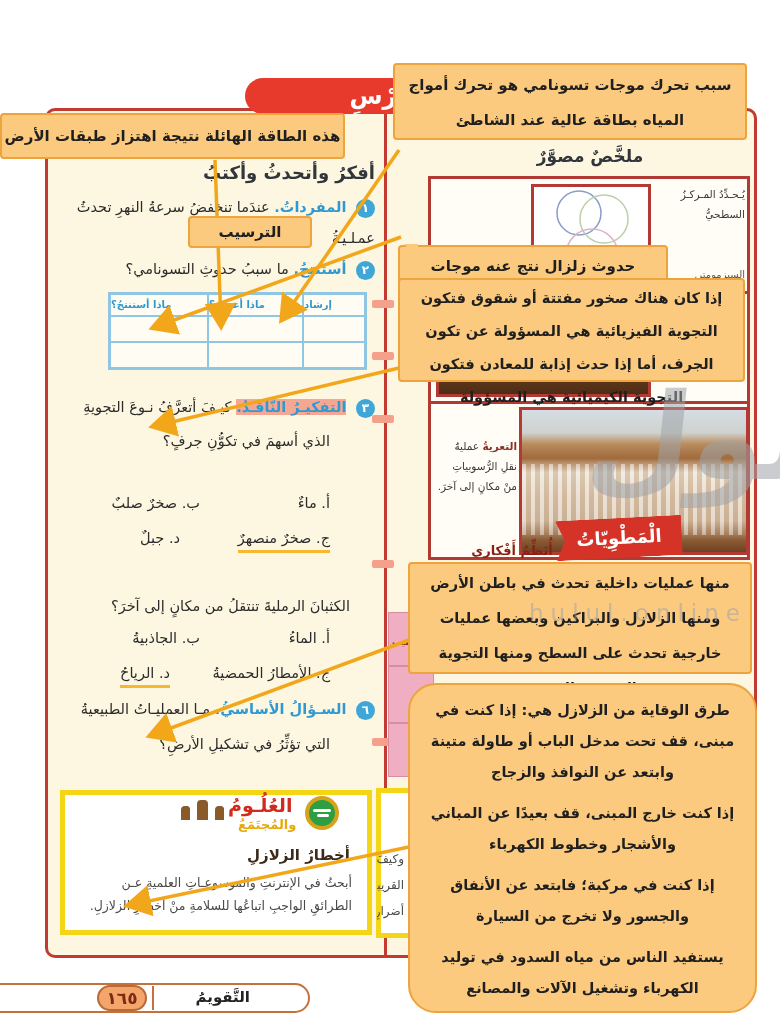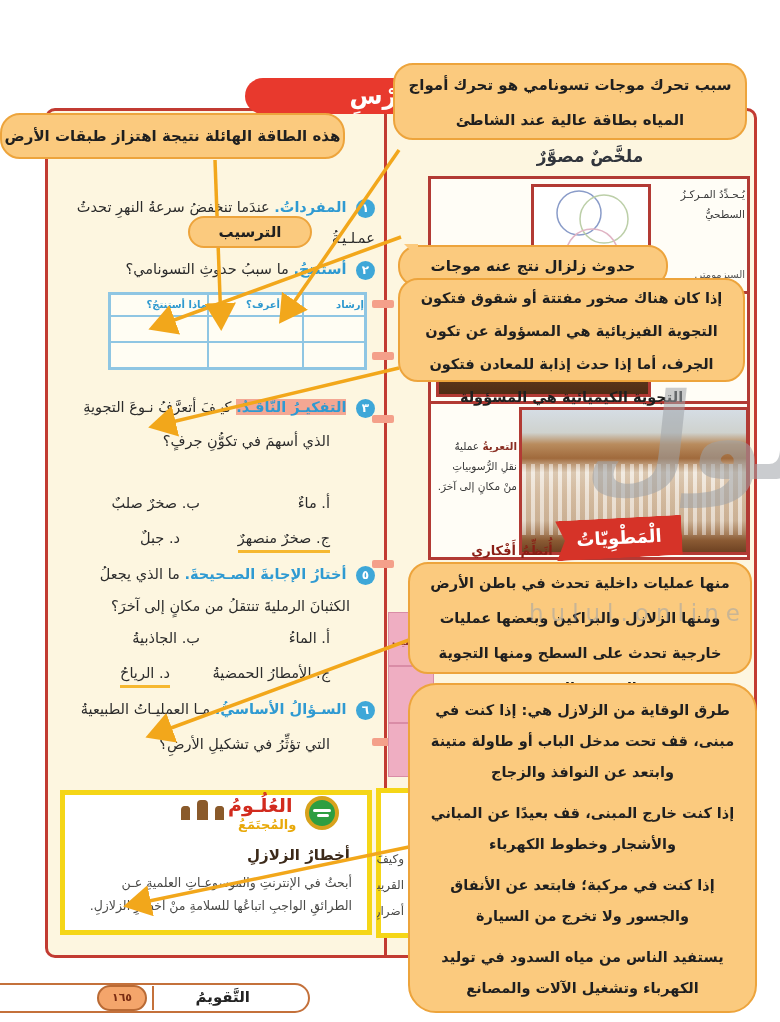--- a/index.html
+++ b/index.html
@@ -18,21 +18,21 @@
   .qnum{display:inline-flex;width:19px;height:19px;border-radius:50%;background:#3ea7d8;color:#fff;
         font-size:12px;font-weight:bold;align-items:center;justify-content:center;margin-left:5px;vertical-align:middle;}
   .qlabel{color:#2f9ad2;font-weight:bold;}
   .hl-salmon{background:#f4a793;}
   .opt{font-size:14.5px;color:#2b2b2b;}
   .ans-underline{border-bottom:3px solid #f6b830;padding-bottom:4px;}
   
   .ttable{left:108px;top:292px;width:259px;border:2px solid #8fc6e3;box-sizing:border-box;background:#fffdf3;}
   .trow{display:grid;grid-template-columns:62px 95px 98px;direction:rtl;}
   .tcell{border:1px solid #8fc6e3;box-sizing:border-box;height:26px;}
-  .thead .tcell{height:22px;color:#2f99cf;font-size:10px;font-weight:bold;text-align:right;line-height:20px;}
+  .thead .tcell{height:22px;color:#2f99cf;font-size:10px;font-weight:bold;text-align:left;line-height:20px;}
   
   .tick{width:22px;height:8px;background:#f4a08a;border-radius:2px;z-index:1;}
   
   .sci-box{left:60px;top:790px;width:312px;height:145px;background:#ffffff;border:5px solid #f5d617;
            box-sizing:border-box;z-index:1;}
   .sci-band{left:60px;top:790px;width:312px;height:46px;background:#f5d617;z-index:1;}
   .sci-logo-t{color:#d22b1e;font-weight:bold;font-size:19px;}
   .sci-logo-b{color:#e8a90a;font-weight:bold;font-size:13px;}
   .sci-title{font-size:15px;font-weight:bold;color:#3c2a1a;text-align:right;}
   .sci-body{font-size:12.5px;color:#4a4a48;text-align:right;line-height:1.8;}
@@ -59,25 +59,25 @@
   .ribbon-sub{left:462px;top:543px;width:100px;font-size:13px;font-weight:bold;color:#8a1f16;text-align:center;z-index:1;}
   .pink-box{left:388px;top:612px;width:46px;height:165px;background:#efaec2;border:1px solid #d98ca6;box-sizing:border-box;z-index:1;}
   .pink-line{width:100%;height:2px;background:#d98ca6;}
   .pink-tab{font-size:9px;color:#8a2f23;font-weight:bold;text-align:center;margin-top:24px;}
   .ybox2{left:376px;top:788px;width:380px;height:150px;background:#ffffff;border:5px solid #f5d617;box-sizing:border-box;z-index:1;}
   .frag{left:377px;top:846px;width:27px;font-size:12px;color:#4a4a48;line-height:26px;text-align:left;
         white-space:pre-line;overflow:hidden;direction:rtl;z-index:1;}
   
   .footer-box{left:-20px;top:983px;width:330px;height:30px;border:2px solid #c4713b;border-radius:15px;background:#ffffff;box-sizing:border-box;}
   .footer-pill{left:97px;top:985px;width:50px;height:26px;background:#f4a56b;border:2px solid #b96a35;border-radius:13px;
-               box-sizing:border-box;color:#7a2c12;font-weight:bold;font-size:11px;text-align:center;line-height:22px;}
+               box-sizing:border-box;color:#7a2c12;font-weight:bold;font-size:17px;text-align:center;line-height:22px;}
   .footer-sep{left:152px;top:986px;width:2px;height:24px;background:#c4713b;}
   .footer-label{left:160px;top:988px;width:90px;font-size:15px;font-weight:bold;color:#242424;text-align:right;}
   
-  .callout{position:absolute;background:#fbca7e;border:2px solid #eda43c;border-radius:20px;box-sizing:border-box;
+  .callout{position:absolute;background:#fbca7e;border:2px solid #eda43c;border-radius:4px;box-sizing:border-box;
            color:#1f1f1f;font-weight:bold;text-align:center;z-index:5;}
   .c1{left:0;top:113px;width:345px;height:46px;font-size:15px;line-height:42px;}
   .c2{left:393px;top:63px;width:354px;height:77px;font-size:15px;line-height:35px;padding-top:3px;}
   .c3{left:398px;top:205px;width:270px;height:42px;font-size:15px;line-height:38px;margin-top:40px;}
   .c3tail{left:404px;top:244px;width:0;height:0;border-top:14px solid #fbca7e;border-left:14px solid transparent;z-index:5;}
   .c4{left:398px;top:278px;width:347px;height:104px;font-size:14.5px;line-height:33px;padding:2px 8px;}
   .c5{left:408px;top:562px;width:344px;height:112px;font-size:14.5px;line-height:35px;padding:2px 8px;}
   .c6{left:408px;top:683px;width:349px;height:330px;font-size:14.5px;line-height:31px;padding:10px 10px;border-radius:28px;}
   .c6 p{margin:0 0 10px 0;}
   .chip{left:188px;top:216px;width:124px;height:32px;font-size:15px;line-height:29px;}
@@ -92,20 +92,21 @@
 </head>
 <body>
 
 <div id="canvas">
 
   <div class="abs page-fill"></div>
   <div class="abs col-divider"></div>
 
   <div class="abs banner">مُراجَعَــةُ الدَّرْسِ</div>
 
+  <div class="abs lheading">أفكرُ وأتحدثُ وأكتبُ</div>
 
   <div class="abs qline" style="left:70px;top:198px;">
     <span class="qnum">١</span>
     <span class="qlabel">المفرداتُ.</span>
     <span>عندَما تنخفضُ سرعةُ النهرِ تحدثُ</span>
   </div>
   <div class="abs qline" style="left:70px;top:230px;font-family:Liberation Mono, monospace;">عمليةُ</div>
 
   <div class="abs qline" style="left:70px;top:260px;">
     <span class="qnum">٢</span>
@@ -136,25 +137,20 @@
     <span class="qlabel hl-salmon">التفكيـرُ النّاقـدُ.</span>
     <span>كيـفَ أتعرَّفُ نـوعَ التجويةِ</span>
   </div>
   <div class="abs qline" style="left:70px;top:432px;padding-right:45px;box-sizing:border-box;">الذي أسهمَ في تكوُّنِ جرفٍ؟</div>
 
   <div class="abs opt" style="left:205px;top:495px;width:125px;text-align:right;">أ. ماءٌ</div>
   <div class="abs opt" style="left:70px;top:495px;width:130px;text-align:right;">ب. صخرٌ صلبٌ</div>
   <div class="abs opt" style="left:185px;top:530px;width:145px;text-align:right;"><span class="ans-underline">ج. صخرٌ منصهرٌ</span></div>
   <div class="abs opt" style="left:70px;top:530px;width:110px;text-align:right;">د. جبلٌ</div>
 
-  <div class="abs qline" style="left:70px;top:565px;">
-    <span class="qnum">٥</span>
-    <span class="qlabel">أختارُ الإجابةَ الصـحيحةَ.</span>
-    <span>ما الذي يجعلُ</span>
-  </div>
   <div class="abs qline" style="left:70px;top:597px;padding-right:25px;box-sizing:border-box;">الكثبانَ الرمليةَ تنتقلُ من مكانٍ إلى آخرَ؟</div>
   <div class="abs opt" style="left:205px;top:630px;width:125px;text-align:right;">أ. الماءُ</div>
   <div class="abs opt" style="left:70px;top:630px;width:130px;text-align:right;">ب. الجاذبيةُ</div>
   <div class="abs opt" style="left:175px;top:665px;width:155px;text-align:right;">ج. الأمطارُ الحمضيةُ</div>
   <div class="abs opt" style="left:70px;top:665px;width:100px;text-align:right;"><span class="ans-underline">د. الرياحُ</span></div>
 
   <div class="abs qline" style="left:70px;top:700px;">
     <span class="qnum">٦</span>
     <span class="qlabel">السـؤالُ الأساسيُّ.</span>
     <span>مـا العمليـاتُ الطبيعيةُ</span>

